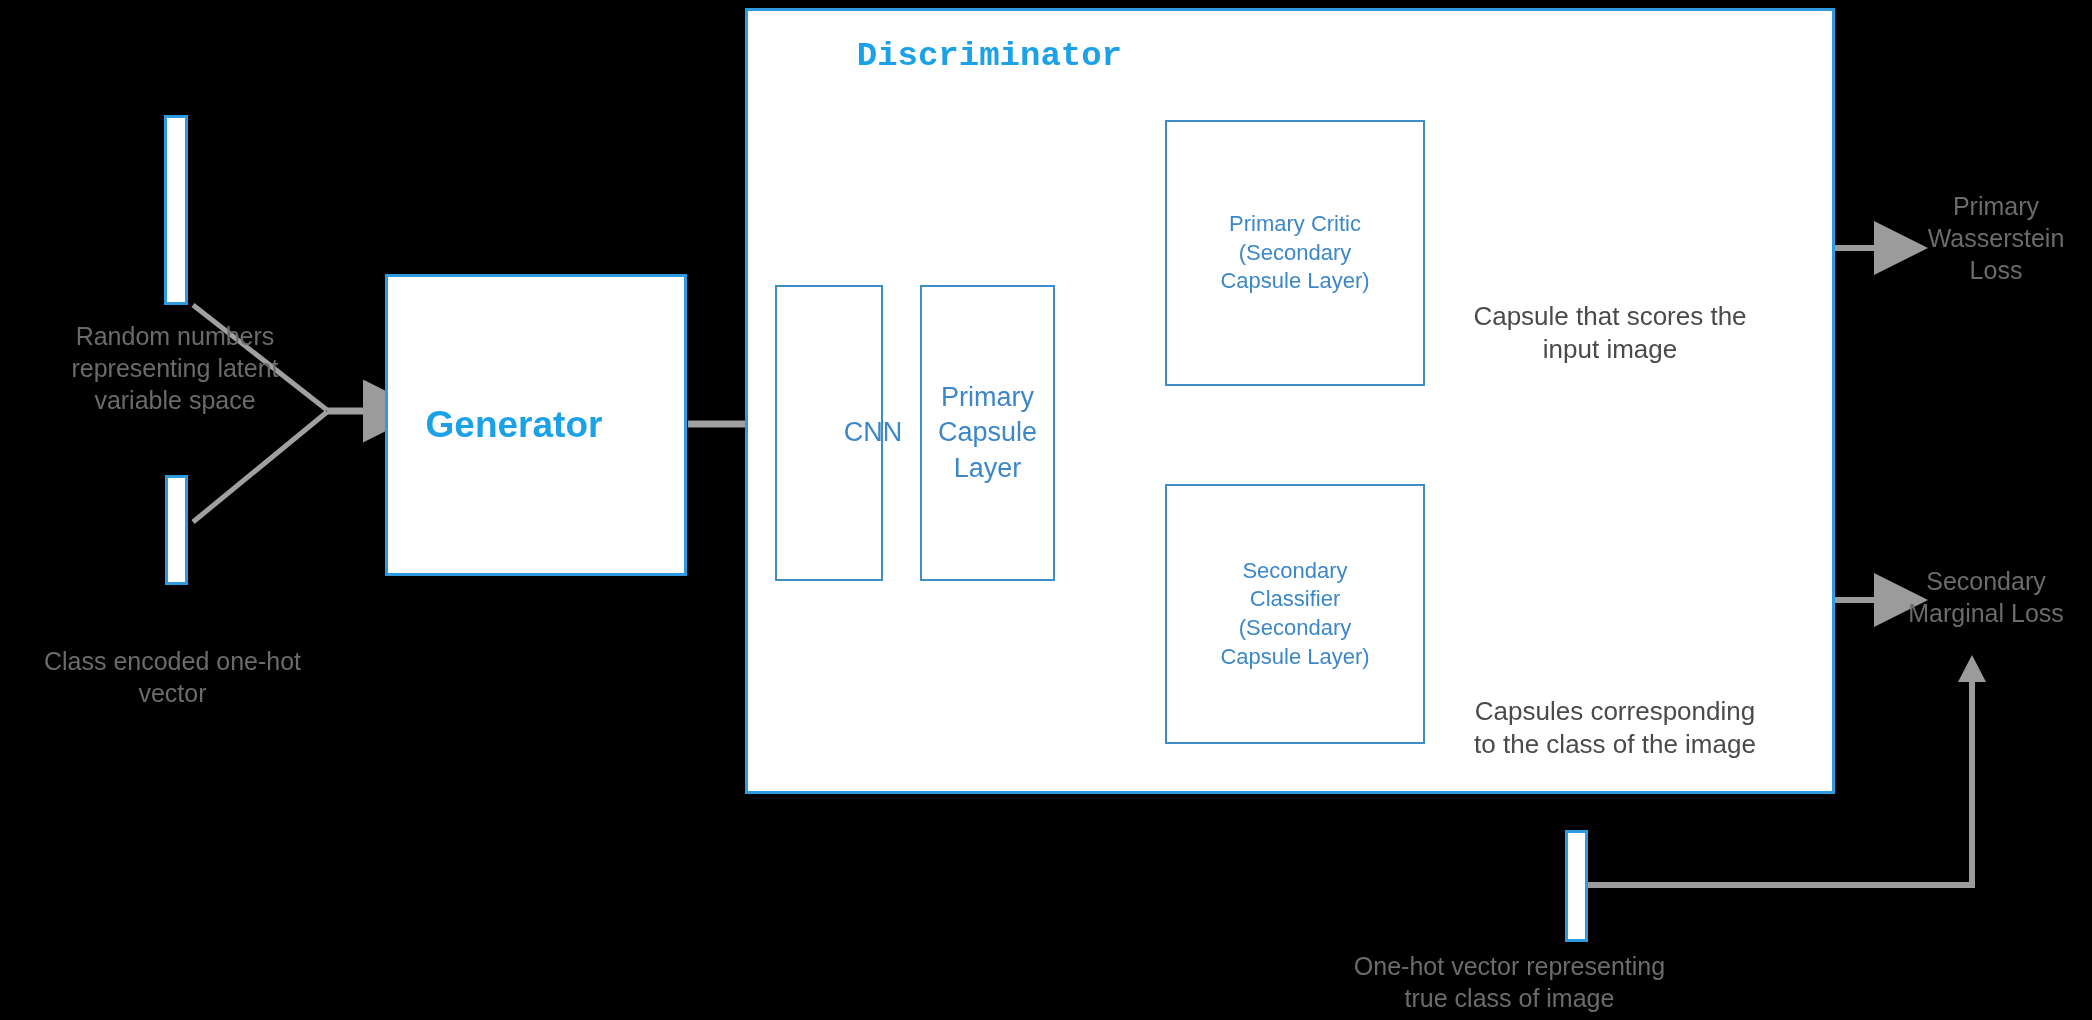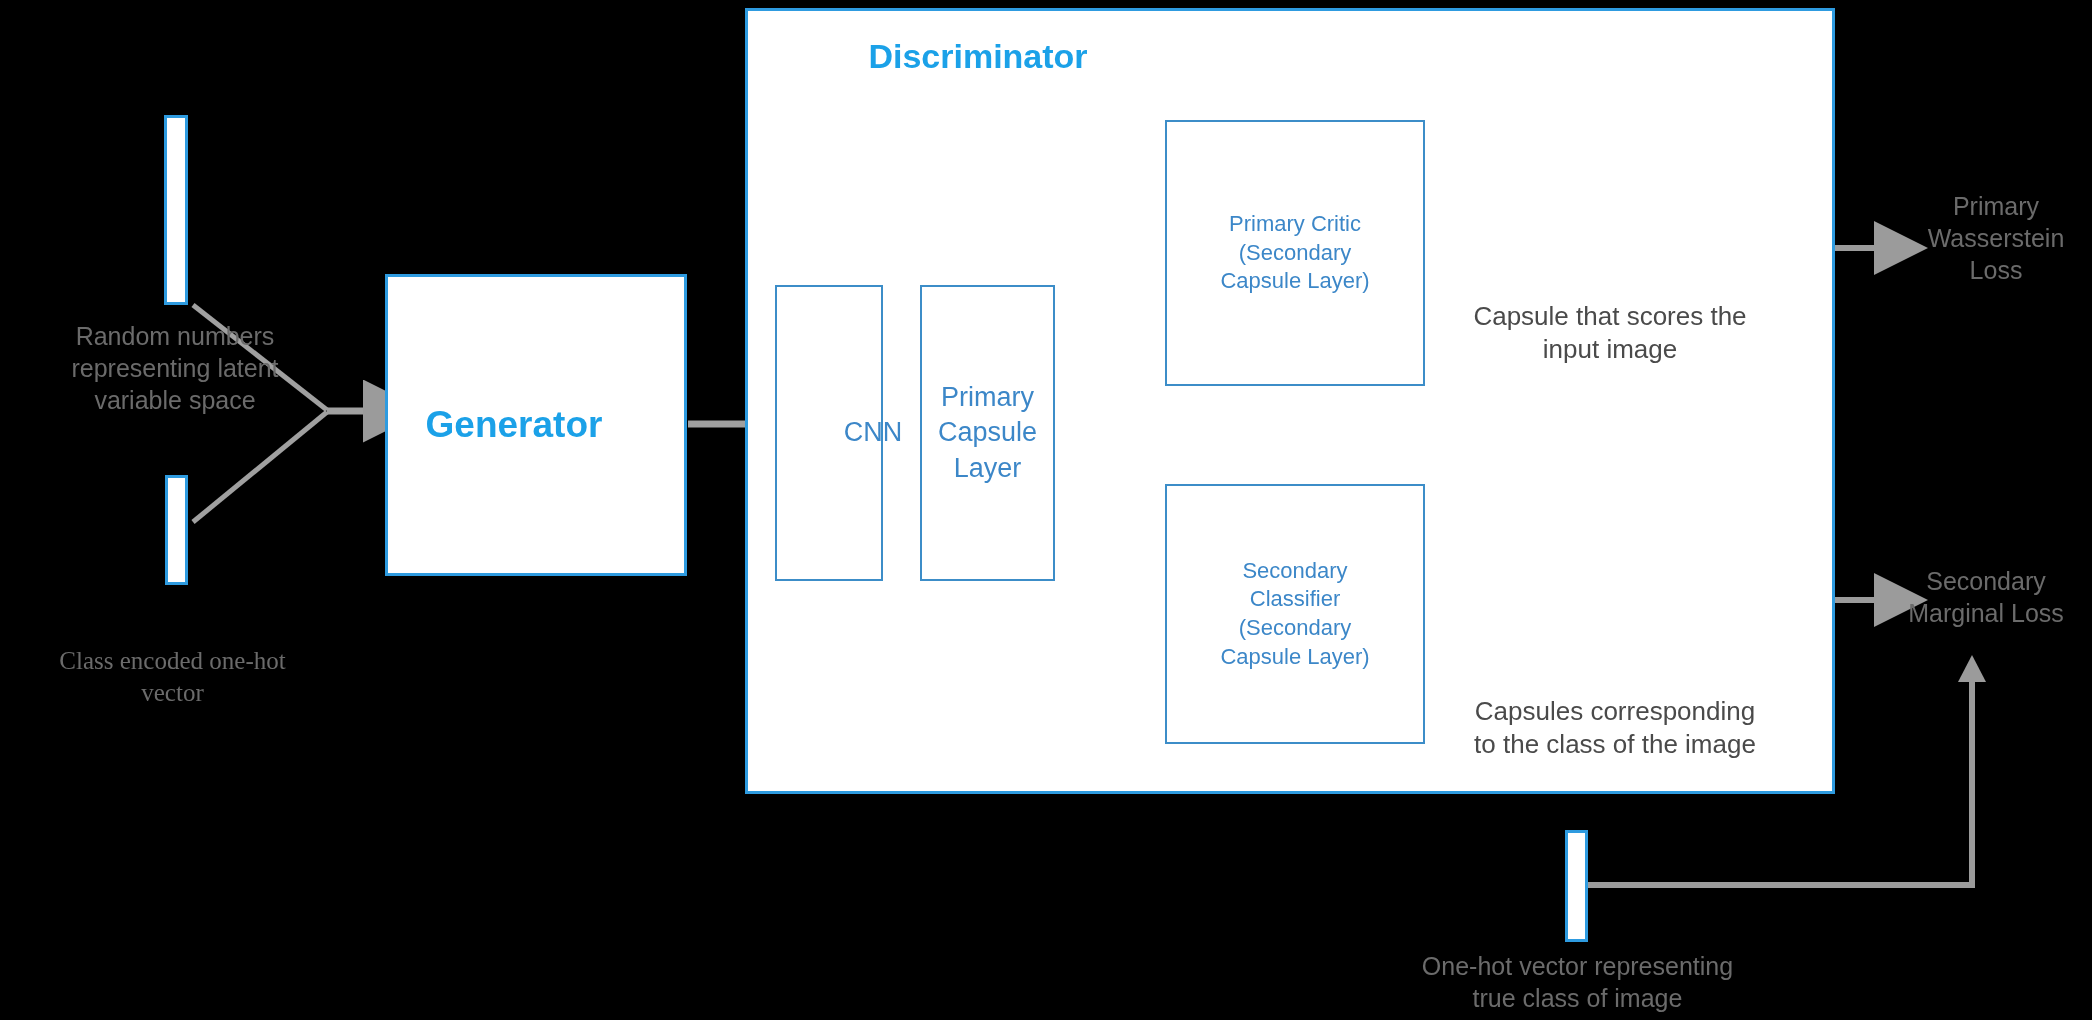--- a/index.html
+++ b/index.html
@@ -162,29 +162,29 @@
   </svg>
 
   <div class="abs vecbox" style="left:164px; top:115px; width:24px; height:190px;"></div>
 
   <div class="txt gray-label" style="left:0px; top:320px; width:350px;">Random numbers
 representing latent
 variable space</div>
 
   <div class="abs vecbox" style="left:165px; top:475px; width:23px; height:110px;"></div>
 
-  <div class="txt gray-label" style="left:0px; top:645px; width:345px;font-family:Liberation Serif, serif;">Class encoded one-hot
+  <div class="txt gray-label" style="left:0px; top:645px; width:345px;">Class encoded one-hot
 vector</div>
 
   <div class="abs wbox" style="left:385px; top:274px; width:302px; height:302px;"></div>
   <div class="boxtext gen-label" style="left:385px; top:274px; width:258px; height:302px;">Generator</div>
 
   <div class="abs wbox" style="left:745px; top:8px; width:1090px; height:786px;"></div>
 
-  <div class="txt title-blue" style="left:778px; top:35px; width:400px; text-align:center;">Discriminator</div>
+  <div class="txt title-blue" style="left:722px; top:35px; width:400px; text-align:right;font-family:Liberation Mono, monospace;">Discriminator</div>
 
   <div class="abs bluebox" style="left:775px; top:285px; width:108px; height:296px;"></div>
   <div class="boxtext blue-inner" style="left:775px; top:285px; width:108px; height:296px;padding-left:44px;">CNN</div>
 
   <div class="abs bluebox" style="left:920px; top:285px; width:135px; height:296px;"></div>
   <div class="boxtext blue-inner" style="left:920px; top:285px; width:135px; height:296px;">Primary
 Capsule
 Layer</div>
 
   <div class="abs bluebox" style="left:1165px; top:120px; width:260px; height:266px;"></div>
@@ -206,16 +206,16 @@
 
   <div class="txt gray-label" style="left:1900px; top:190px; width:192px;">Primary
 Wasserstein
 Loss</div>
 
   <div class="txt gray-label" style="left:1880px; top:565px; width:212px;">Secondary
 Marginal Loss</div>
 
   <div class="abs vecbox" style="left:1565px; top:830px; width:23px; height:112px;"></div>
 
-  <div class="txt gray-label" style="left:1390px; top:950px; width:375px;">One-hot vector representing
+  <div class="txt gray-label" style="left:1322px; top:950px; width:375px;">One-hot vector representing
 true class of image</div>
 
 </div>
 
 </body></html>

